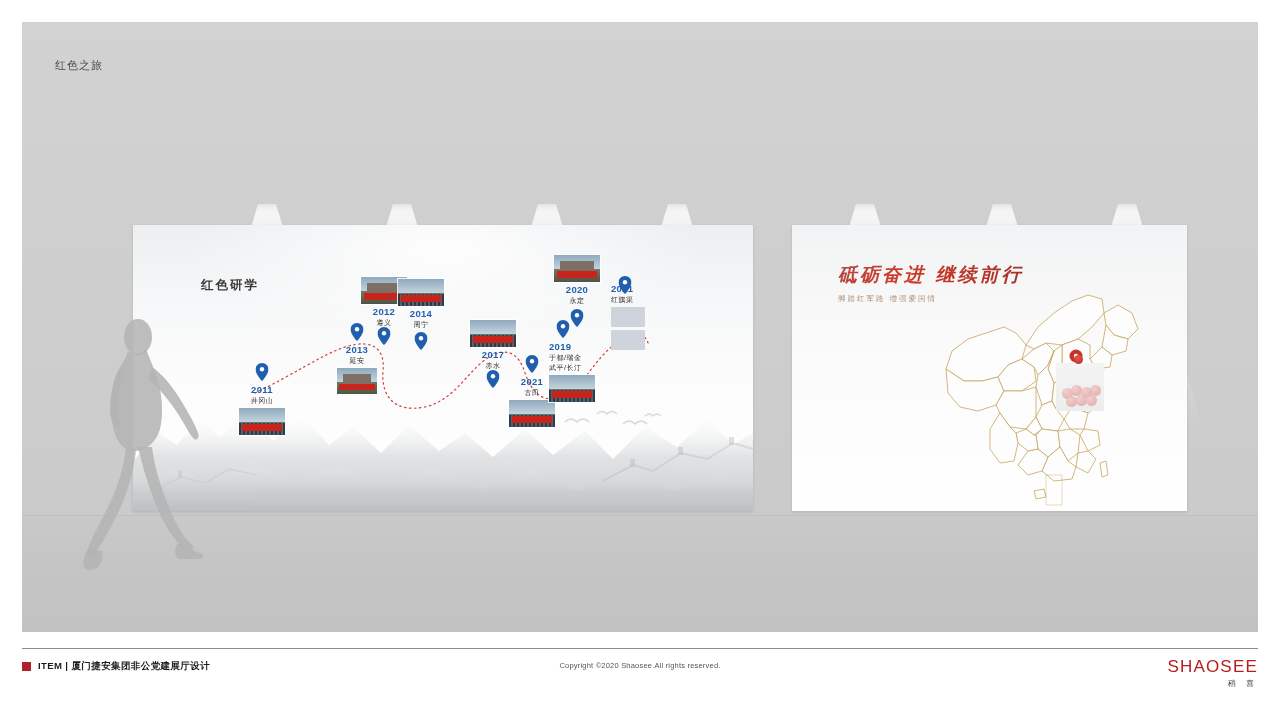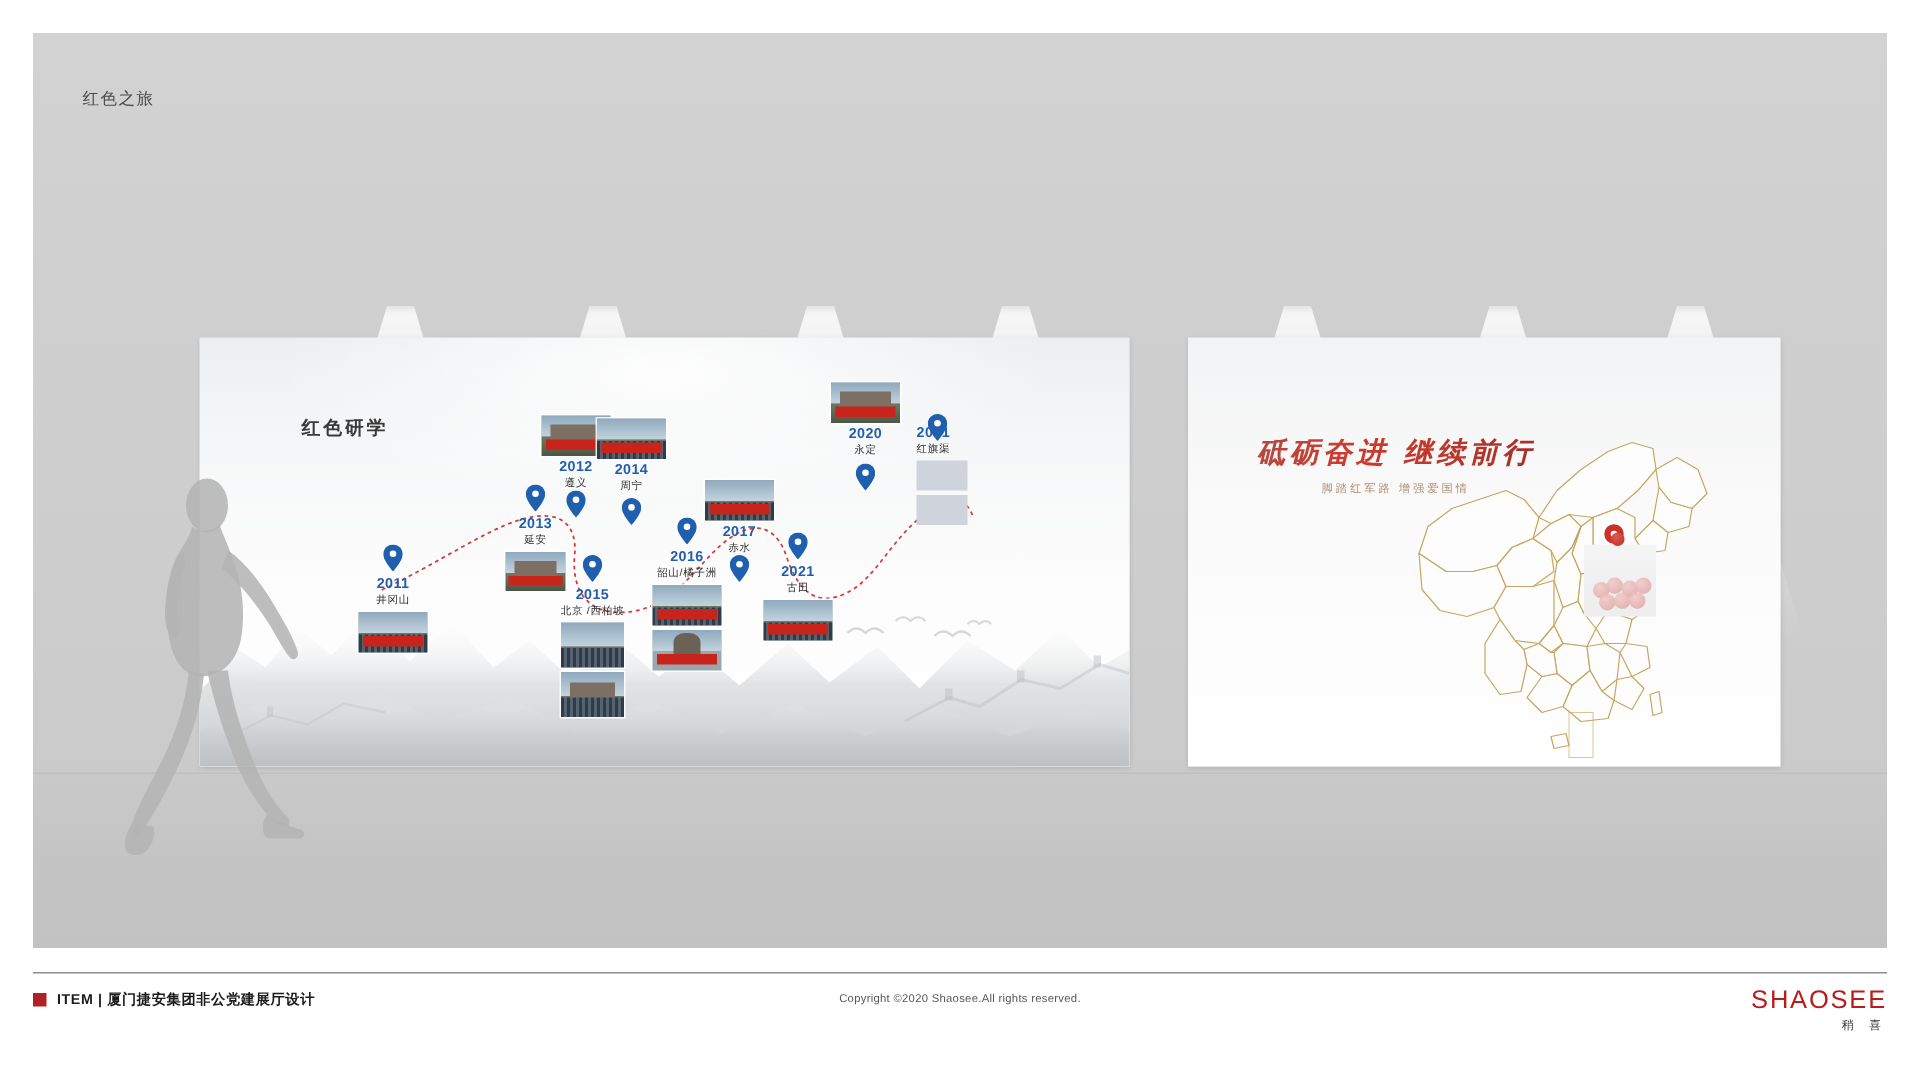--- a/index.html
+++ b/index.html
@@ -101,22 +101,22 @@
 
   
   .panel-right {
     position: absolute; left: 770px; top: 203px;
     width: 395px; height: 286px;
     background: linear-gradient(180deg,#f2f3f4 0%, #fafafa 40%, #ffffff 100%);
     box-shadow: 0 1px 3px rgba(0,0,0,0.12);
     overflow: hidden;
   }
   .calli {
-    position: absolute; left: 46px; top: 64px; width: 185px;
-    text-align: center;
+    position: absolute; left: 46px; top: 37px; width: 185px;
+    text-align: left;
   }
   .calli .main {
     font-family: "DejaVu Serif", serif;
     font-size: 19px; font-weight: 700; letter-spacing: 3px;
     font-style: italic;
     background: linear-gradient(90deg,#b5483f 0%, #cf3a2d 35%, #c0392b 60%, #a8302a 100%);
     -webkit-background-clip: text; background-clip: text; color: transparent;
     white-space: nowrap;
   }
   .calli .sub {
@@ -278,67 +278,21 @@
           <div class="year">2014</div>
           <div class="place">周宁</div>
           <div class="pin" style="left:50%; top:71px;">
             <svg viewBox="0 0 13 18">
                 <path d="M6.5,0 C10,0 13,2.9 13,6.4 C13,11 6.5,18 6.5,18 C6.5,18 0,11 0,6.4 C0,2.9 3,0 6.5,0 Z" fill="#1f5fae"></path>
                 <circle cx="6.5" cy="6.2" r="2.2" fill="#fff"></circle>
               </svg>
           </div>
         </div>
 
-        <div class="node center" style="left:232px; top:152px; width:60px;">
-          <div class="pin" style="left:50%; top:11px;">
-            <svg viewBox="0 0 13 18">
-                <path d="M6.5,0 C10,0 13,2.9 13,6.4 C13,11 6.5,18 6.5,18 C6.5,18 0,11 0,6.4 C0,2.9 3,0 6.5,0 Z" fill="#1f5fae"></path>
-                <circle cx="6.5" cy="6.2" r="2.2" fill="#fff"></circle>
-              </svg>
-          </div>
-          <div style="margin-top:14px;">
-            <div class="year">2015</div>
-            <div class="place">北京 /西柏坡</div>
-          </div>
-          <div class="thumb tall" style="margin:3px auto 0;">
-            <div class="sky"></div>
-              <div class="ground"></div>
-              <div class="crowd"></div>
-          </div>
-          <div class="thumb tall" style="margin:3px auto 0;">
-            <div class="sky"></div>
-              <div class="ground"></div>
-              <div class="bldg"></div>
-              <div class="crowd"></div>
-          </div>
-        </div>
-
-        <div class="node center" style="left:294px; top:127px; width:62px;">
-          <div class="pin" style="left:50%; top:11px;">
-            <svg viewBox="0 0 13 18">
-                <path d="M6.5,0 C10,0 13,2.9 13,6.4 C13,11 6.5,18 6.5,18 C6.5,18 0,11 0,6.4 C0,2.9 3,0 6.5,0 Z" fill="#1f5fae"></path>
-                <circle cx="6.5" cy="6.2" r="2.2" fill="#fff"></circle>
-              </svg>
-          </div>
-          <div style="margin-top:14px;">
-            <div class="year">2016</div>
-            <div class="place">韶山/橘子洲</div>
-          </div>
-          <div class="thumb wide" style="margin:3px auto 0;">
-            <div class="sky"></div>
-              <div class="ground"></div>
-              <div class="crowd"></div>
-              <div class="banner"></div>
-          </div>
-          <div class="thumb wide" style="margin:3px auto 0;">
-            <div class="sky"></div>
-              <div class="statue"></div>
-              <div class="banner"></div>
-          </div>
-        </div>
+
 
         <div class="node center" style="left:334px; top:95px; width:52px;">
           <div class="thumb wide" style="margin:0 auto 2px;">
             <div class="sky"></div>
               <div class="ground"></div>
               <div class="crowd"></div>
               <div class="banner"></div>
           </div>
           <div class="year">2017</div>
           <div class="place">赤水</div>
@@ -362,20 +316,39 @@
             <div class="place">古田</div>
           </div>
           <div class="thumb wide" style="margin:3px auto 0;">
             <div class="sky"></div>
               <div class="ground"></div>
               <div class="crowd"></div>
               <div class="banner"></div>
           </div>
         </div>
 
+        <div class="node" style="left:416px; top:102px; width:60px;">
+          <div class="pin" style="left:14px; top:11px;">
+            <svg viewBox="0 0 13 18">
+                <path d="M6.5,0 C10,0 13,2.9 13,6.4 C13,11 6.5,18 6.5,18 C6.5,18 0,11 0,6.4 C0,2.9 3,0 6.5,0 Z" fill="#1f5fae"></path>
+                <circle cx="6.5" cy="6.2" r="2.2" fill="#fff"></circle>
+              </svg>
+          </div>
+          <div style="margin-top:14px;">
+            <div class="year">2019</div>
+            <div class="place">于都/瑞金</div>
+            <div class="place">武平/长汀</div>
+          </div>
+          <div class="thumb wide" style="margin-top:3px;">
+            <div class="sky"></div>
+              <div class="ground"></div>
+              <div class="crowd"></div>
+              <div class="banner"></div>
+          </div>
+        </div>
 
         <div class="node center" style="left:418px; top:30px; width:52px;">
           <div class="thumb wide" style="margin:0 auto 2px;">
             <div class="sky"></div>
               <div class="ground"></div>
               <div class="bldg"></div>
               <div class="banner"></div>
           </div>
           <div class="year">2020</div>
           <div class="place">永定</div>

